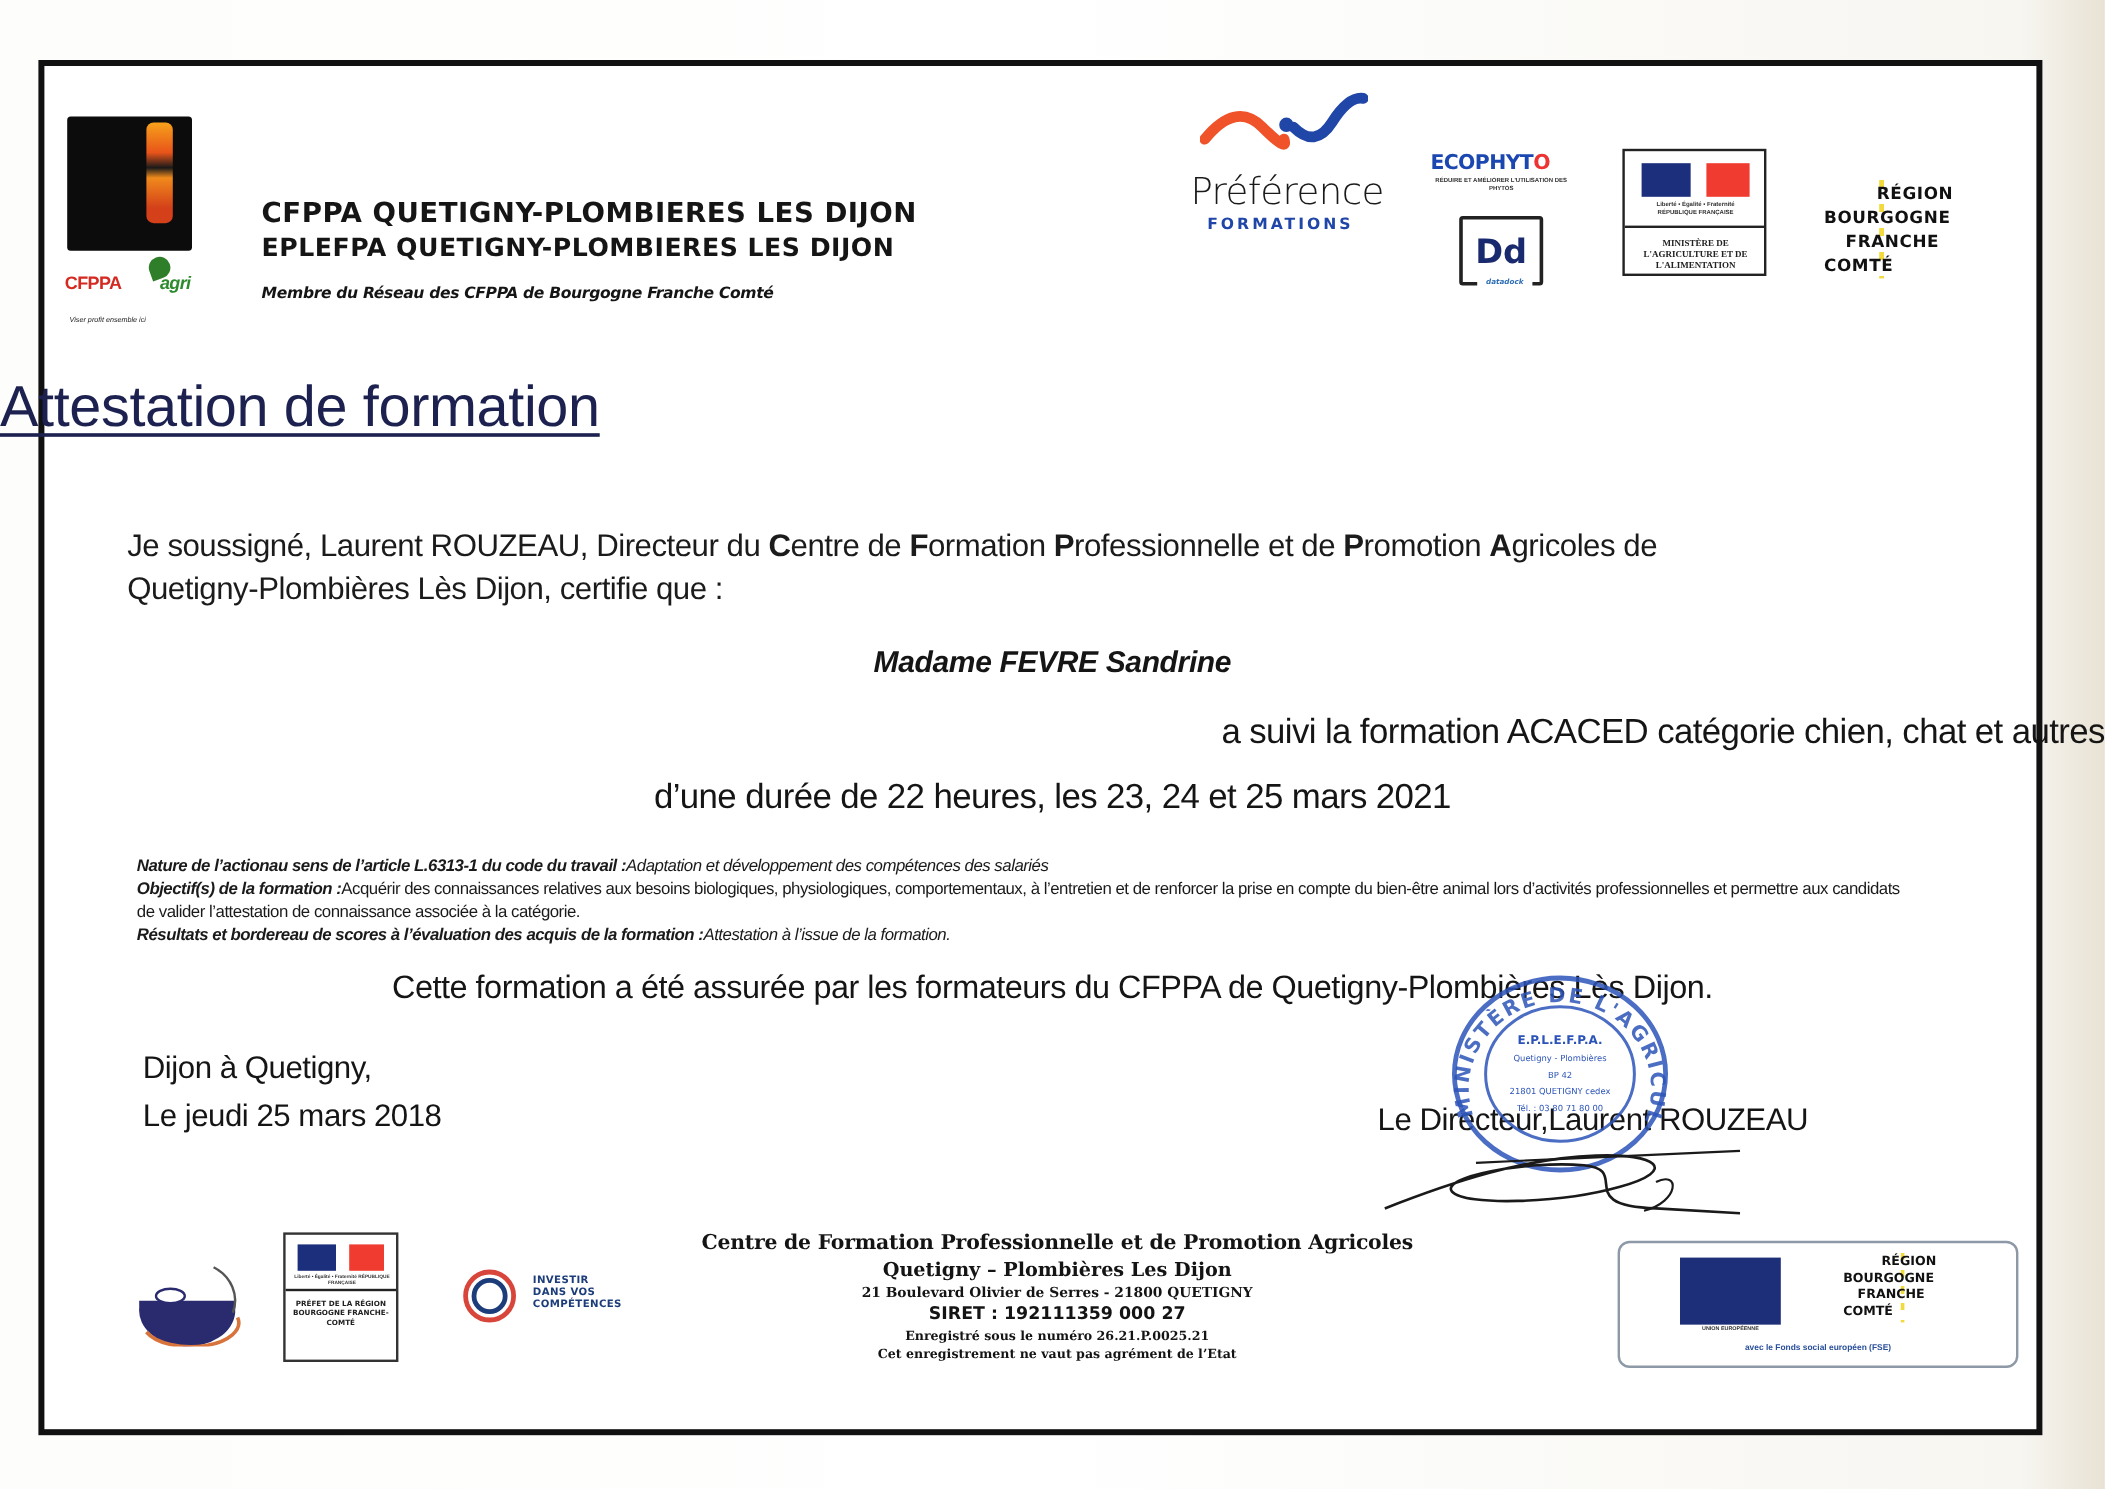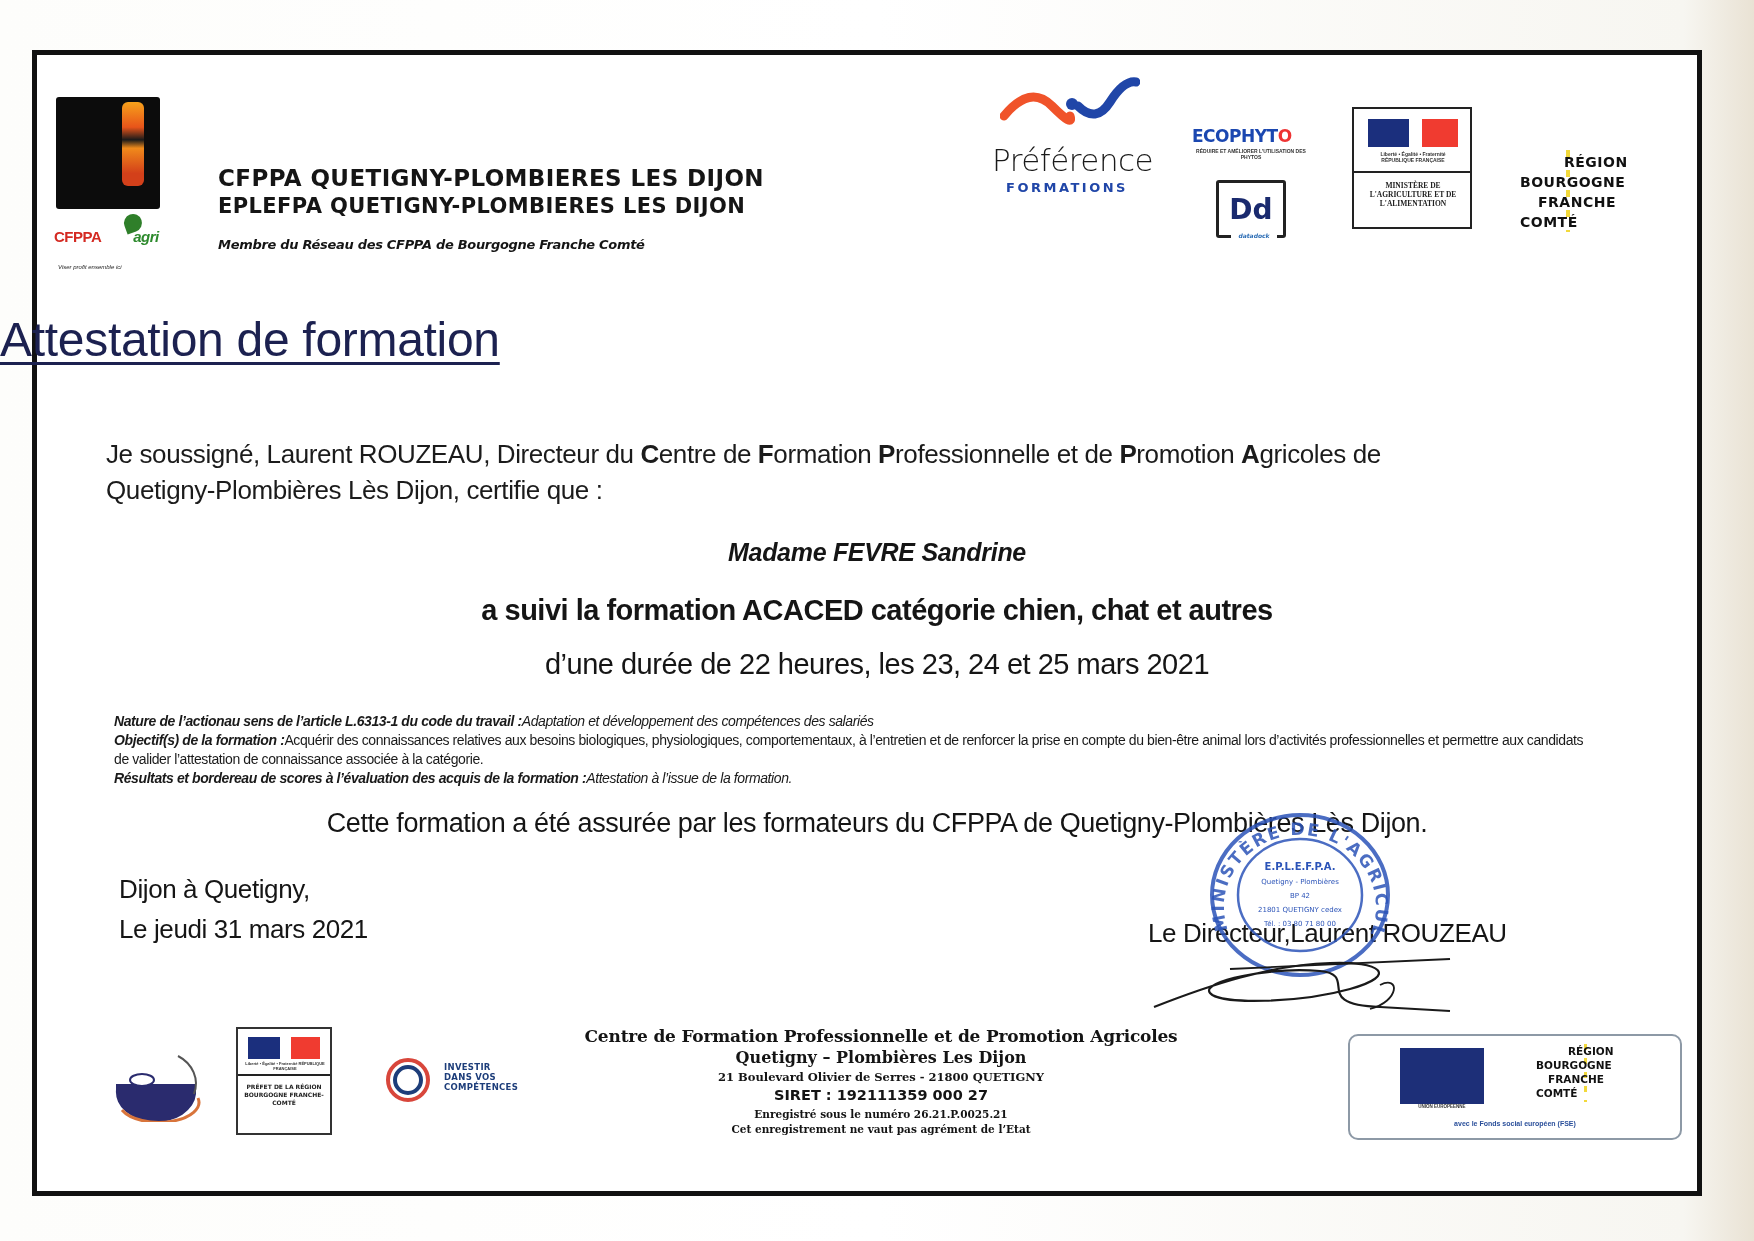--- a/index.html
+++ b/index.html
@@ -32,21 +32,21 @@
   .pref-word { left: 992px; top: 142px; font-size: 31px; color: #1a1a1a; font-family: "DejaVu Sans", sans-serif; font-weight: 300; letter-spacing: -0.5px; }
   .pref-sub { left: 1006px; top: 180px; font-size: 13px; font-weight: 900; letter-spacing: 2.5px; color: #2046a8; font-family: "DejaVu Sans", sans-serif; }
 
   .ecophyto { left: 1192px; top: 126px; font-family: "DejaVu Sans", sans-serif; font-weight: 900; font-size: 17px; color: #1b47b0; letter-spacing: -0.5px; }
   .ecophyto .o { color: #e33; }
   .ecophyto-sub { left: 1196px; top: 148px; width: 110px; font-size: 5px; line-height: 6px; color: #333; text-align: center; font-weight: 700; }
   .datadock { left: 1216px; top: 180px; width: 70px; height: 58px; border: 3px solid #222; border-radius: 3px;
               display: flex; align-items: center; justify-content: center; font-weight: 900; font-size: 28px; color: #1a2a6e; font-family: "DejaVu Sans", sans-serif; }
   .datadock .dd-sub { position: absolute; bottom: -4px; left: 12px; width: 46px; height: 7px; background: #fff; font-size: 6px; color: #2c6db5; font-style: italic; text-align: center; }
 
-  .min-box { left: 1352px; top: 107px; width: 120px; height: 122px; border: 2px solid #222; }
+  .min-box { left: 1352px; top: 124px; width: 120px; height: 106px; border: 2px solid #222; }
   .min-flag { position: absolute; left: 14px; top: 10px; width: 90px; height: 28px; display: flex; }
   .min-flag .b { width: 45%; background: #1b2f7d; }
   .min-flag .w { width: 15%; background: #fff; }
   .min-flag .r { width: 40%; background: #f03b30; }
   .min-motto { position: absolute; left: 10px; top: 42px; width: 98px; font-size: 5px; line-height: 6px; text-align: center; font-weight: 700; color: #333; }
   .min-divider { position: absolute; left: 0; top: 62px; width: 100%; height: 2px; background: #222; }
   .min-text { position: absolute; left: 4px; top: 72px; width: 110px; font-family: "Liberation Serif", serif; font-size: 7.5px; line-height: 9px; text-align: center; font-weight: 700; color: #222; }
 
   .region { left: 1520px; top: 152px; font-family: "DejaVu Sans", sans-serif; font-weight: 900; font-size: 14px; line-height: 20px; color: #111; letter-spacing: 0.5px; }
   .region div { position: relative; }
@@ -57,21 +57,21 @@
   .region-yellow { left: 1566px; top: 150px; width: 4px; height: 82px; background: repeating-linear-gradient(180deg, #f2d93c 0 7px, transparent 7px 20px); }
 
   
   .title { left: 0; width: 100%; top: 312px; text-align: left; font-size: 48px; color: #1c2150;
            text-decoration: underline; text-decoration-thickness: 3px; text-underline-offset: 6px; font-family: "Liberation Sans", sans-serif; letter-spacing: -0.3px; }
 
   
   .para { left: 106px; top: 436px; width: 1520px; font-size: 26px; line-height: 36px; letter-spacing: -0.4px; color: #1b1b1b; }
   .para b { font-weight: 700; }
   .name { left: 0; width: 100%; top: 538px; text-align: center; font-size: 25px; font-weight: 700; font-style: italic; letter-spacing: -0.3px; }
-  .course { left: 0; width: 100%; top: 594px; text-align: center; font-size: 29px; letter-spacing: -0.5px; font-weight: bold; }
+  .course { left: 0; width: 100%; top: 594px; text-align: right; font-size: 29px; letter-spacing: -0.5px; }
   .duration { left: 0; width: 100%; top: 648px; text-align: center; font-size: 29px; letter-spacing: -0.5px; }
 
   .details { left: 114px; top: 712px; width: 1470px; font-size: 14px; line-height: 19px; letter-spacing: -0.4px; color: #1a1a1a; }
   .details .lbl { font-weight: 700; font-style: italic; }
   .details .it { font-style: italic; }
 
   .provided { left: 0; width: 100%; top: 808px; text-align: center; font-size: 27px; letter-spacing: -0.4px; }
 
   .fait1 { left: 119px; top: 874px; font-size: 26px; letter-spacing: -0.4px; }
   .fait2 { left: 119px; top: 914px; font-size: 26px; letter-spacing: -0.4px; }
@@ -173,21 +173,21 @@
 
   <div class="abs details">
     <div><span class="lbl">Nature de l’actionau sens de l’article L.6313-1 du code du travail :</span><span class="it">Adaptation et développement des compétences des salariés</span></div>
     <div><span class="lbl">Objectif(s) de la formation :</span><span>Acquérir des connaissances relatives aux besoins biologiques, physiologiques, comportementaux, à l’entretien et de renforcer la prise en compte du bien-être animal lors d’activités professionnelles et permettre aux candidats de valider l’attestation de connaissance associée à la catégorie.</span></div>
     <div><span class="lbl">Résultats et bordereau de scores à l’évaluation des acquis de la formation :</span><span class="it">Attestation à l’issue de la formation.</span></div>
   </div>
 
   <div class="abs provided">Cette formation a été assurée par les formateurs du CFPPA de Quetigny-Plombières Lès Dijon.</div>
 
   <div class="abs fait1">Dijon à Quetigny,</div>
-  <div class="abs fait2">Le jeudi 31 mars 2021</div>
+  <div class="abs fait2">Le jeudi 25 mars 2018</div>
   <div class="abs director">Le Directeur,Laurent ROUZEAU</div>
 
   <svg class="abs stamp" viewBox="0 0 204 170">
     <ellipse cx="102" cy="85" rx="88" ry="80" fill="none" stroke="#2c54b8" stroke-width="4" opacity="0.85"></ellipse>
     <ellipse cx="102" cy="85" rx="62" ry="56" fill="none" stroke="#2c54b8" stroke-width="2.5" opacity="0.85"></ellipse>
     <defs>
         <path id="ring" d="M 30 120 A 76 72 0 1 1 174 120"></path>
       </defs>
     <text font-family="DejaVu Sans, sans-serif" font-weight="700" font-size="17" fill="#2c54b8" opacity="0.85" letter-spacing="2">
       <textPath href="#ring">MINISTÈRE DE L'AGRICULTURE</textPath>

